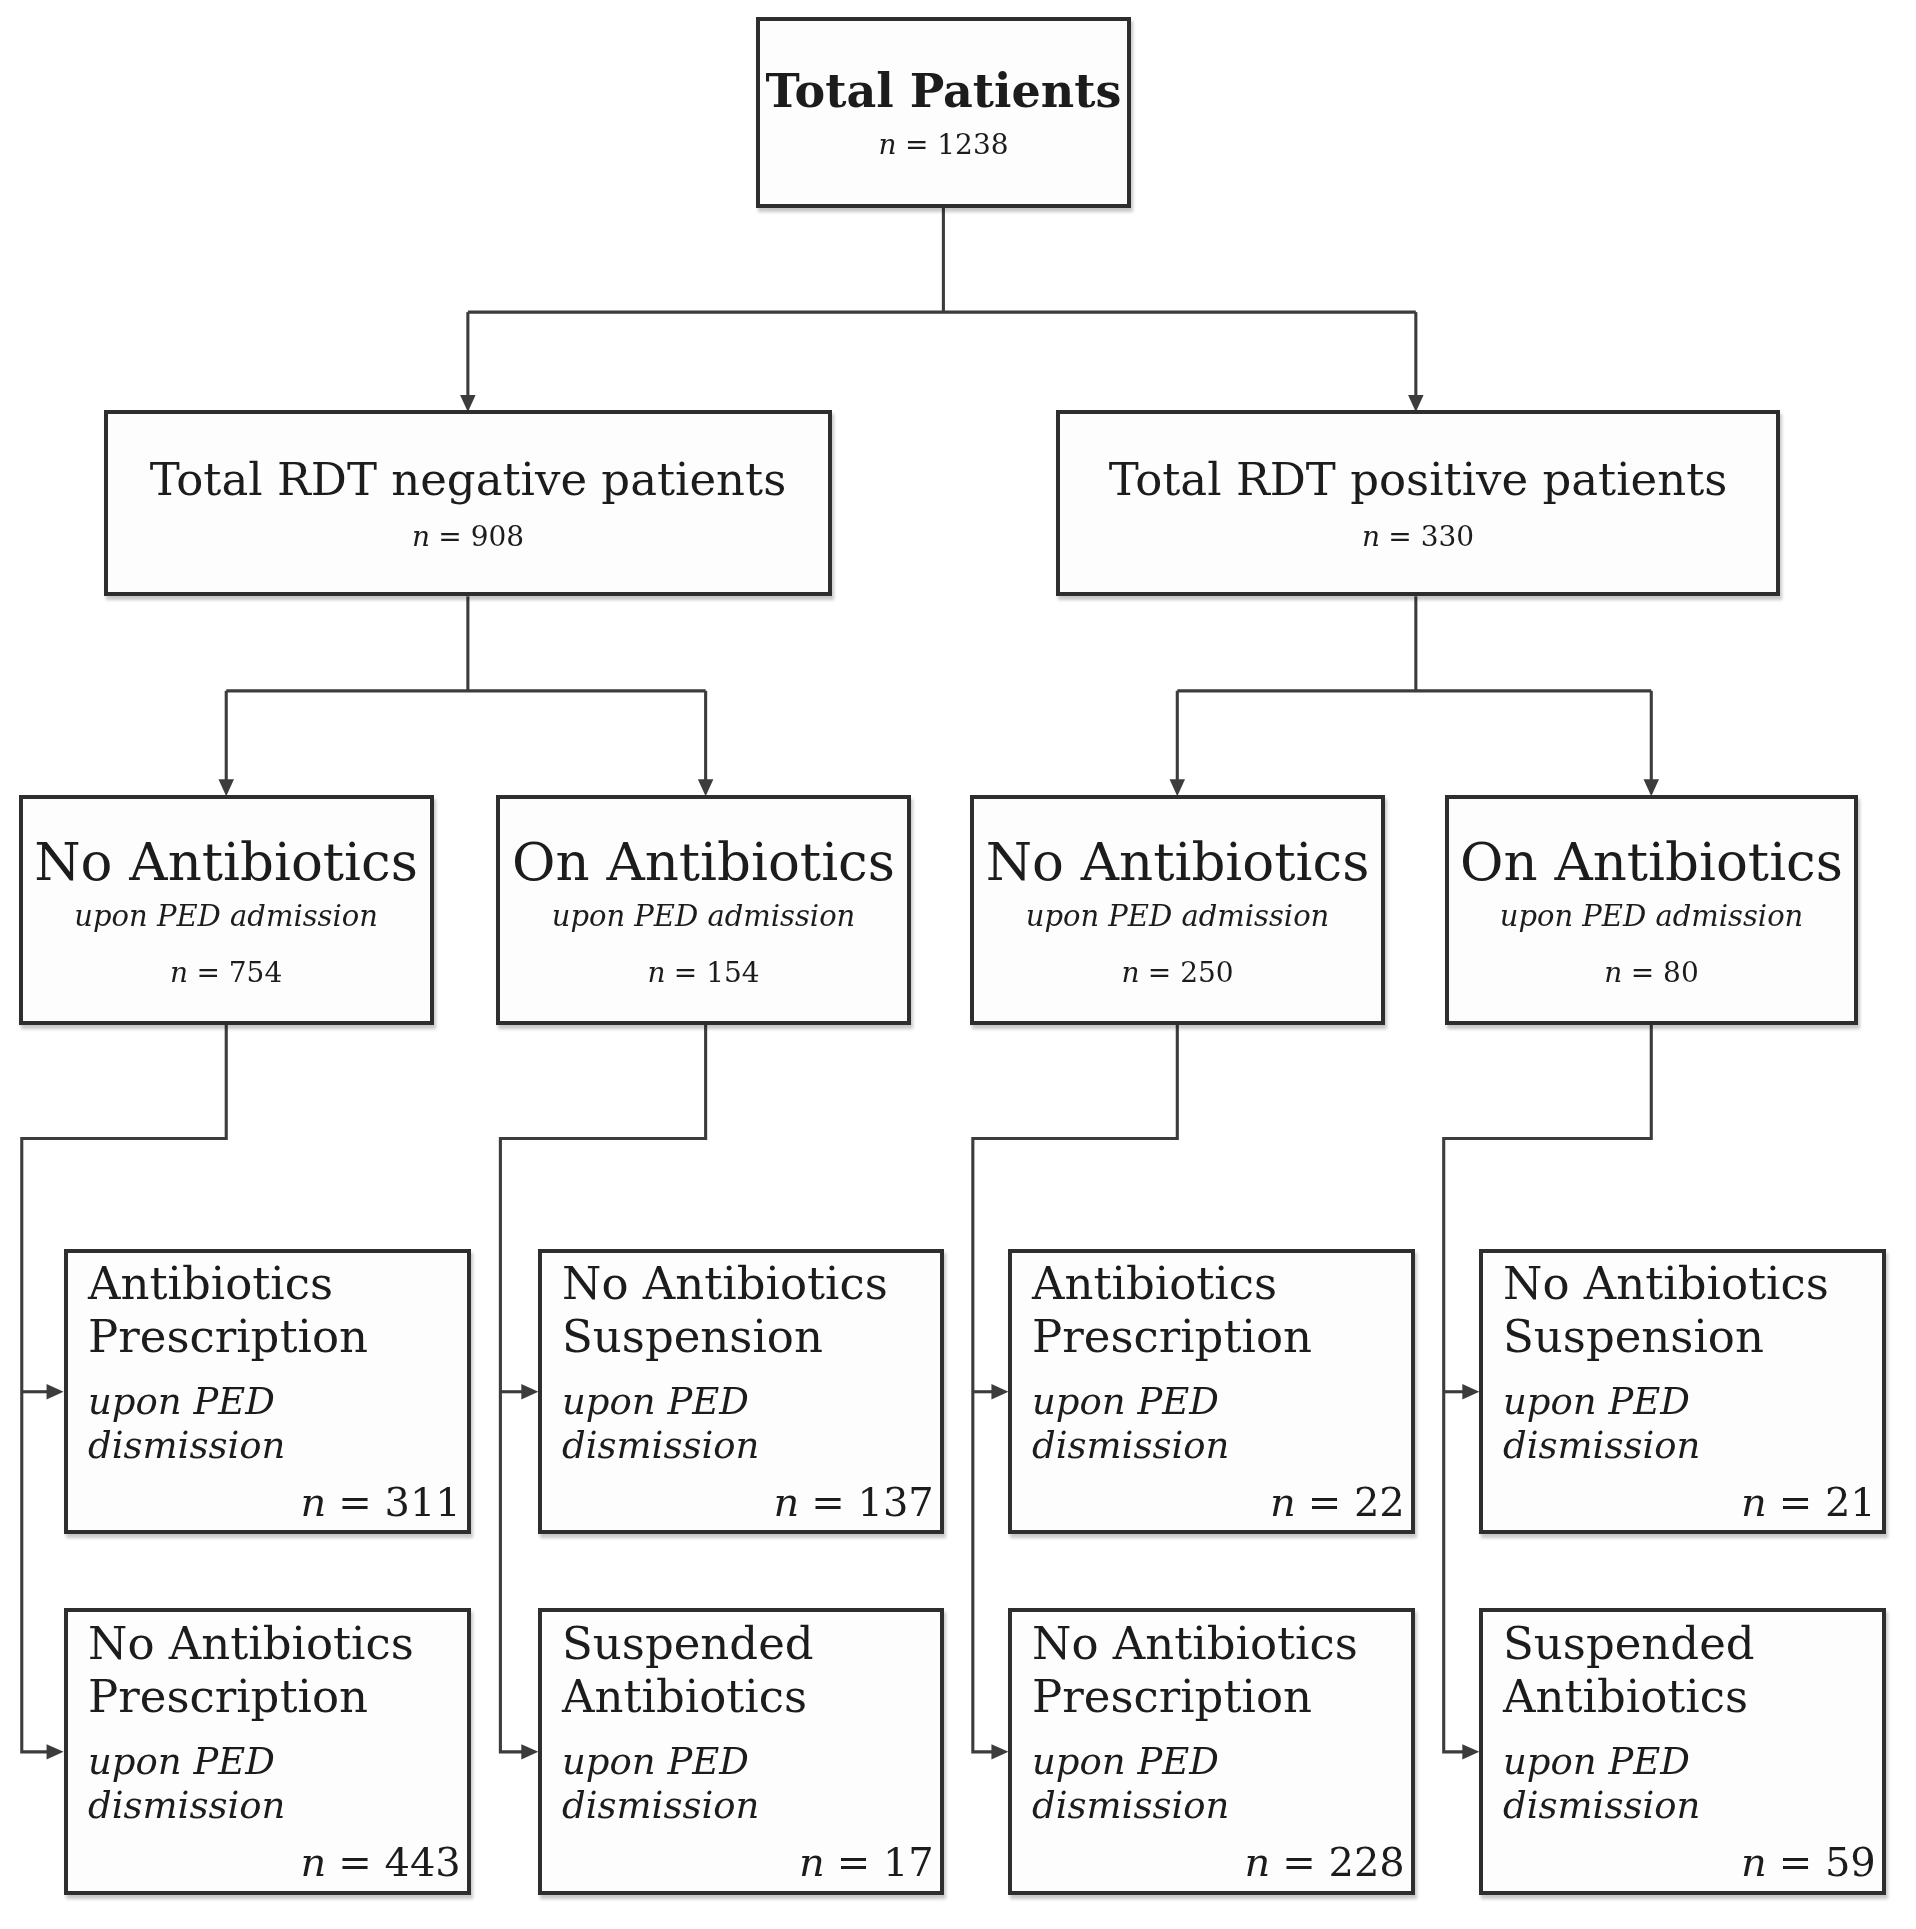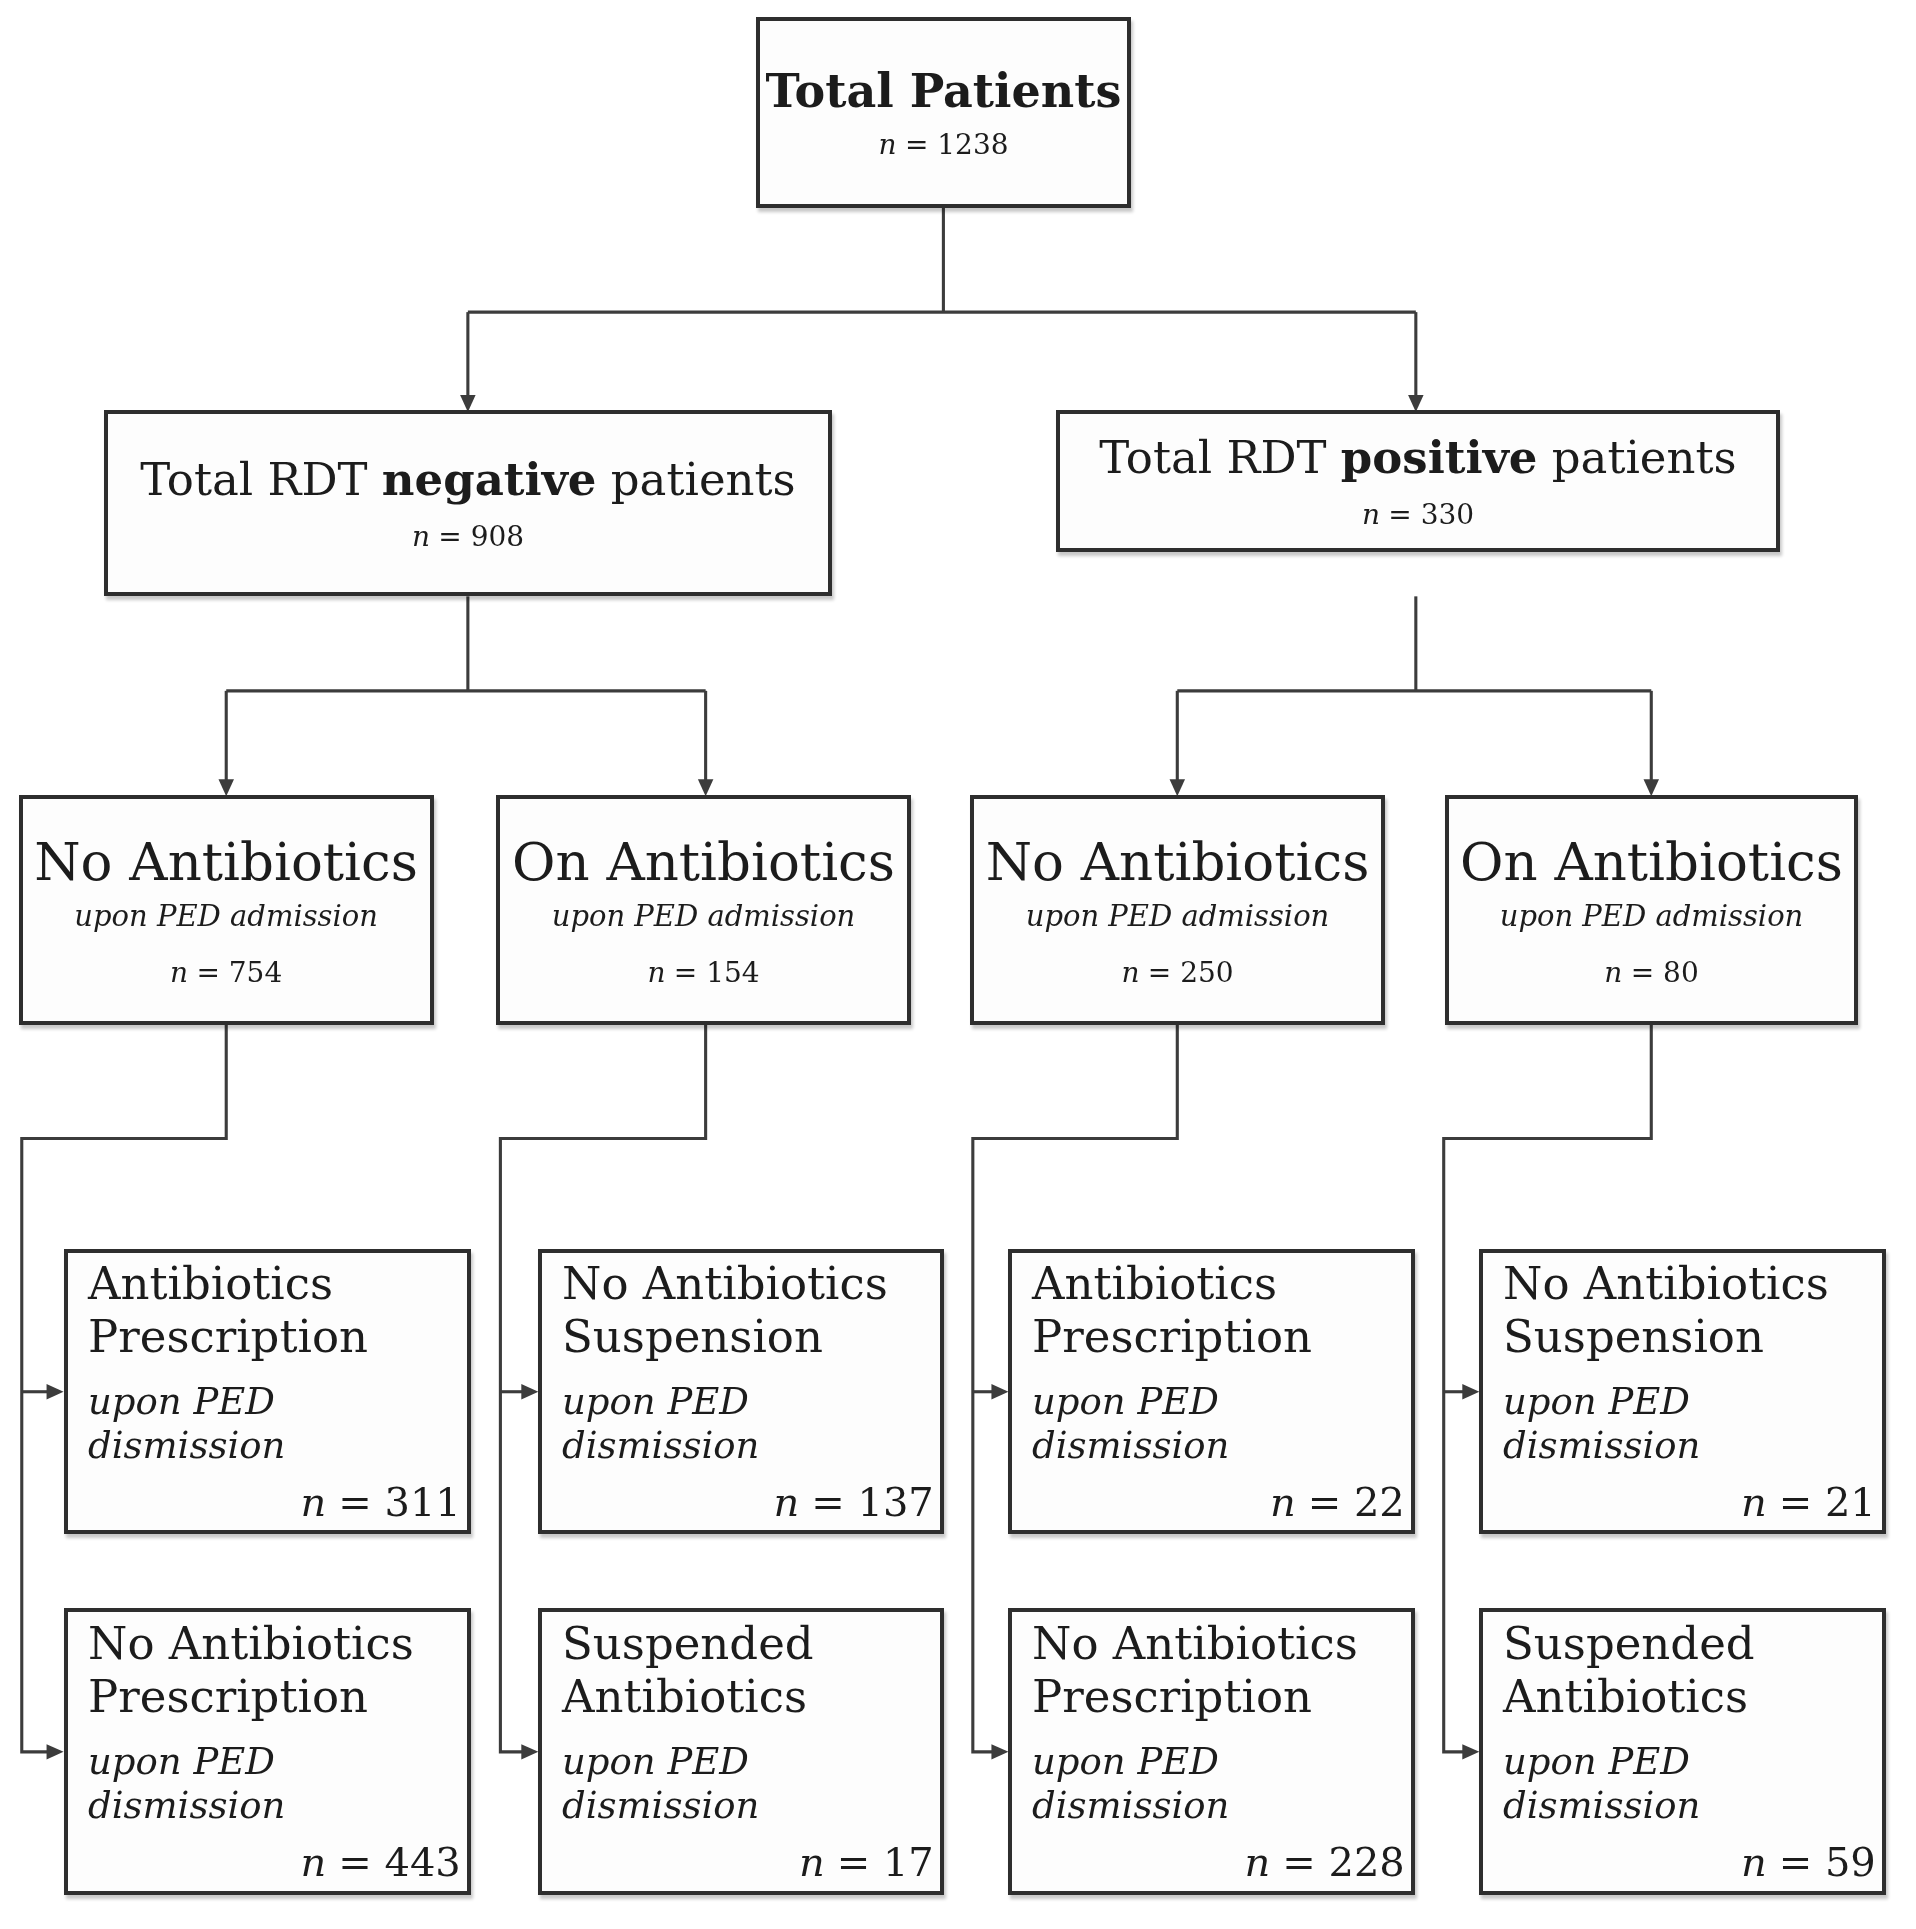--- a/index.html
+++ b/index.html
@@ -39,21 +39,21 @@
   .box .title { font-size: 45px; }
   .box .subtitle { font-style: italic; font-size: 29px; margin-top: 7.7px; }
   .box .nline { font-size: 28px; margin-top: 20px; white-space: nowrap; }
   .box .nline .nvar { font-style: italic; margin-right: 0.30em; }
 
   .root .title { font-weight: bold; font-size: 46px; }
   .root .nline { margin-top: 9.3px; }
 
   .lvl2 .title { font-size: 45px; }
   .lvl2 .nline { margin-top: 14px; }
-  .lvl2 .title b { font-weight: bold; }
+  .lvl2 .title b { font-weight: normal; }
 
   .lvl3 .title { font-size: 53px; }
   .lvl3 .subtitle { margin-top: 6.2px; }
   .lvl3 .nline { margin-top: 23px; }
 
   .leaf {
     justify-content: center;
     align-items: flex-end;
     text-align: left;
     padding-left: 20px;
@@ -118,21 +118,21 @@
   <div class="box root" style="left:756px;top:17px;width:375px;height:191px">
     <div class="title">Total Patients</div>
     <div class="nline"><i class="nvar">n</i><span>= 1238</span></div>
   </div>
 
   <div class="box lvl2" style="left:104px;top:410px;width:728px;height:186px">
     <div class="title"><span>Total RDT</span> <b>negative</b> <span>patients</span></div>
     <div class="nline"><i class="nvar">n</i><span>= 908</span></div>
   </div>
 
-  <div class="box lvl2" style="left:1056px;top:410px;width:724px;height:142px">
+  <div class="box lvl2" style="left:1056px;top:410px;width:724px;height:186px">
     <div class="title"><span>Total RDT</span> <b>positive</b> <span>patients</span></div>
     <div class="nline"><i class="nvar">n</i><span>= 330</span></div>
   </div>
 
   <div class="box lvl3" style="left:18.6px;top:795px;width:415px;height:230px">
     <div class="title">No Antibiotics</div>
     <div class="subtitle">upon PED admission</div>
     <div class="nline"><i class="nvar">n</i><span>= 754</span></div>
   </div>
 

